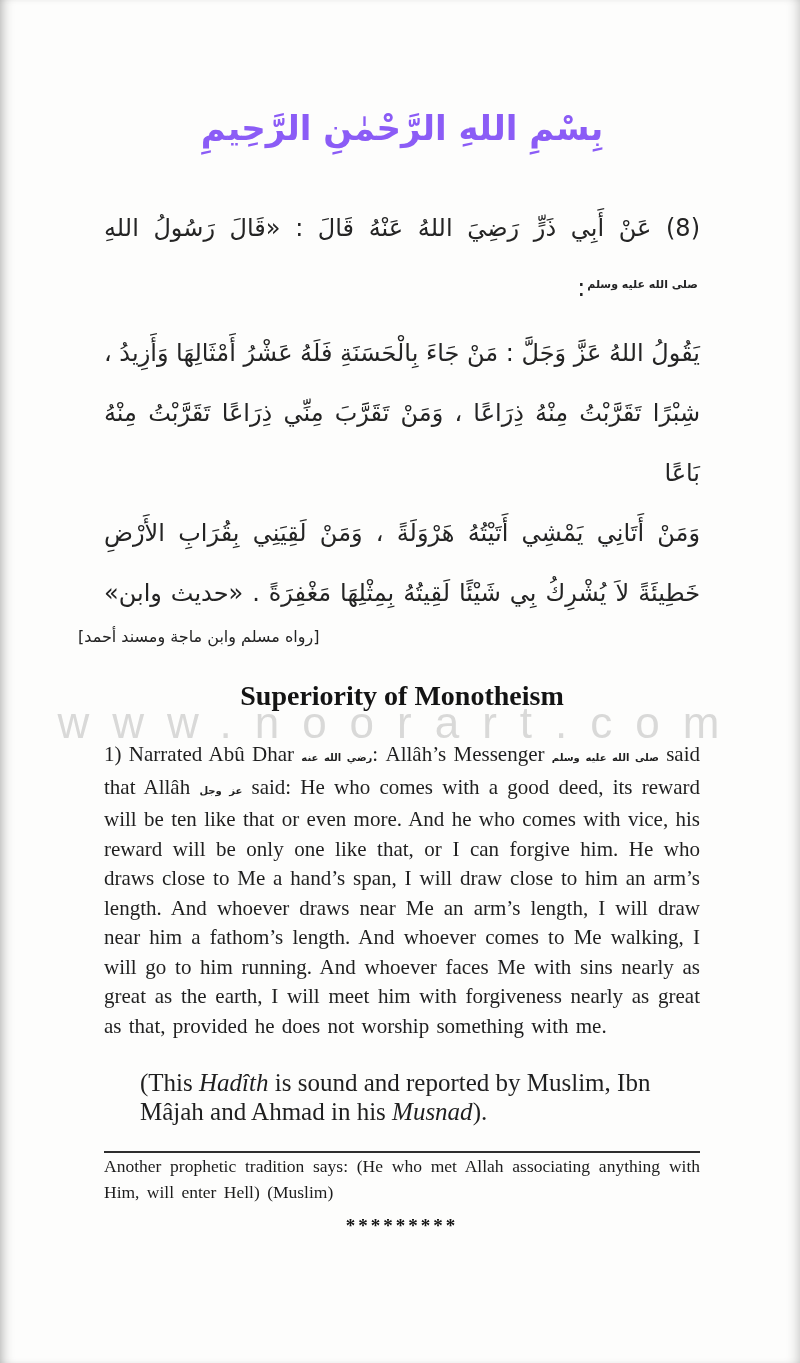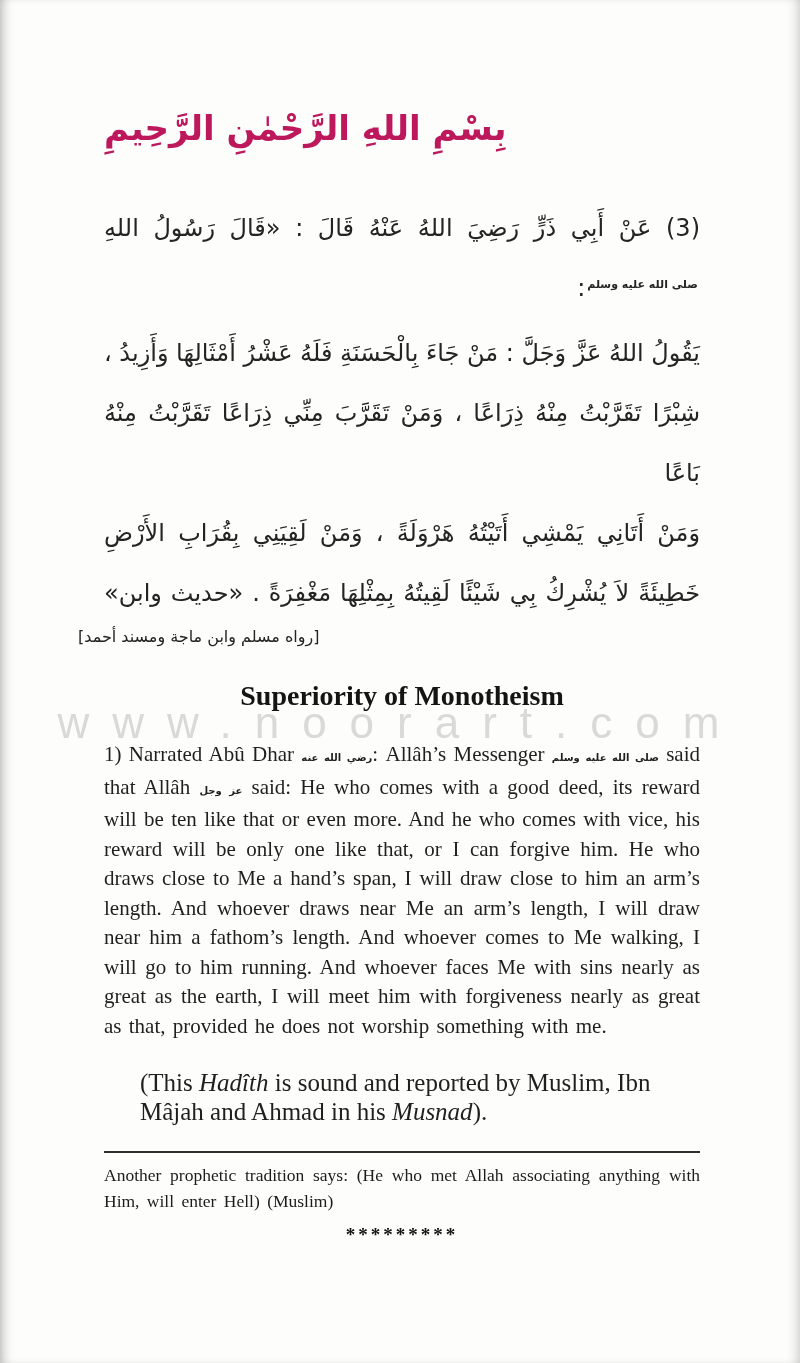--- a/index.html
+++ b/index.html
@@ -9,26 +9,26 @@
     margin:0 auto;
     background:#fdfdfc;
     font-family:"Liberation Serif", serif;
     color:#1f1f1f;
     overflow:hidden;
     box-shadow: inset 10px 0 14px -10px rgba(0,0,0,.40), inset -10px 0 14px -10px rgba(0,0,0,.28);
   }
   .column{position:absolute;left:104px;top:0;width:596px;}
   .bismillah{
     margin-top:92px;
-    text-align:left;
+    text-align:center;
     direction:rtl;
     font-family:"DejaVu Sans", sans-serif;
     font-size:34px;
     font-weight:bold;
-    color:#be185d;
+    color:#8b5cf6;
     letter-spacing:-1px;
     line-height:72px;
   }
   .arabic-block{
     margin-top:34px;
     direction:rtl;
     font-family:"DejaVu Sans", sans-serif;
     font-size:24px;
     color:#242424;
   }
@@ -91,21 +91,20 @@
     margin-top:27px;
     margin-left:36px;
     font-size:25px;
     line-height:29px;
     text-align:left;
   }
   .note .em{font-style:italic;}
   .footnote-block{
     margin-top:24px;
     border-top:2px solid #2e2e2e;
-    padding-top:9px;
   }
   .footnote{
     font-size:17.5px;
     line-height:26px;
     text-align:justify;
     word-spacing:3px;
     color:#1c1c1c;
   }
   .asterisks{
     text-align:center;
@@ -121,21 +120,21 @@
 
 <div class="page">
 
   <div class="watermark">www.noorart.com</div>
 
   <div class="column">
 
     <div class="bismillah">بِسْمِ اللهِ الرَّحْمٰنِ الرَّحِيمِ</div>
 
     <div class="arabic-block">
-      <div class="ar-line"><span>(3) عَنْ أَبِي ذَرٍّ رَضِيَ اللهُ عَنْهُ قَالَ : «قَالَ رَسُولُ اللهِ</span><span class="saw">صلى الله عليه وسلم</span><span>:</span></div>
+      <div class="ar-line"><span>(8) عَنْ أَبِي ذَرٍّ رَضِيَ اللهُ عَنْهُ قَالَ : «قَالَ رَسُولُ اللهِ</span><span class="saw">صلى الله عليه وسلم</span><span>:</span></div>
       <div class="ar-line">يَقُولُ اللهُ عَزَّ وَجَلَّ : مَنْ جَاءَ بِالْحَسَنَةِ فَلَهُ عَشْرُ أَمْثَالِهَا وَأَزِيدُ ،</div>
       <div class="ar-line">شِبْرًا تَقَرَّبْتُ مِنْهُ ذِرَاعًا ، وَمَنْ تَقَرَّبَ مِنِّي ذِرَاعًا تَقَرَّبْتُ مِنْهُ بَاعًا</div>
       <div class="ar-line">وَمَنْ أَتَانِي يَمْشِي أَتَيْتُهُ هَرْوَلَةً ، وَمَنْ لَقِيَنِي بِقُرَابِ الأَرْضِ</div>
       <div class="ar-line">خَطِيئَةً لاَ يُشْرِكُ بِي شَيْئًا لَقِيتُهُ بِمِثْلِهَا مَغْفِرَةً . «حديث وابن»</div>
       <div class="attribution">[رواه مسلم وابن ماجة ومسند أحمد]</div>
     </div>
 
     <div class="heading">Superiority of Monotheism</div>
 
     <p class="body-text"><span>1) Narrated Abû Dhar </span><span class="inline-ar">رضي الله عنه</span><span>: Allâh’s Messenger </span><span class="inline-ar">صلى الله عليه وسلم</span><span> said that Allâh </span><span class="inline-ar">عز وجل</span><span> said: He who comes with a good deed, its reward will be ten like that or even more. And he who comes with vice, his reward will be only one like that, or I can forgive him. He who draws close to Me a hand’s span, I will draw close to him an arm’s length. And whoever draws near Me an arm’s length, I will draw near him a fathom’s length. And whoever comes to Me walking, I will go to him running. And whoever faces Me with sins nearly as great as the earth, I will meet him with forgiveness nearly as great as that, provided he does not worship something with me.</span></p>

